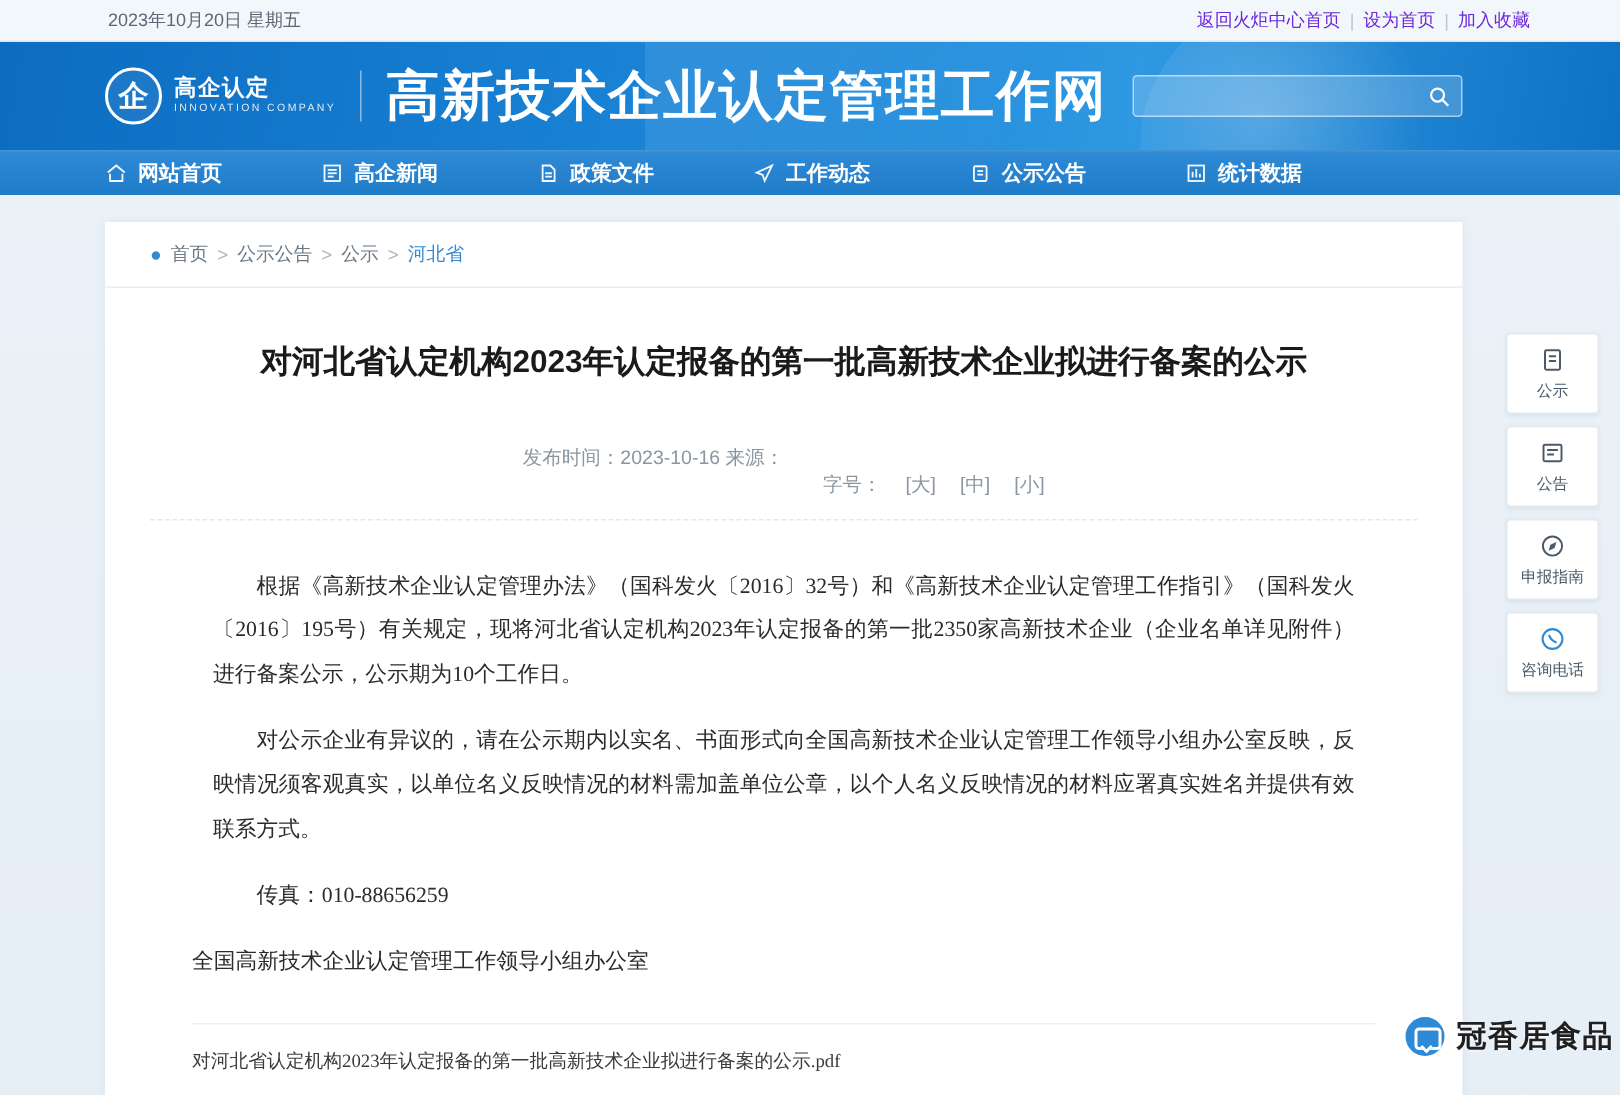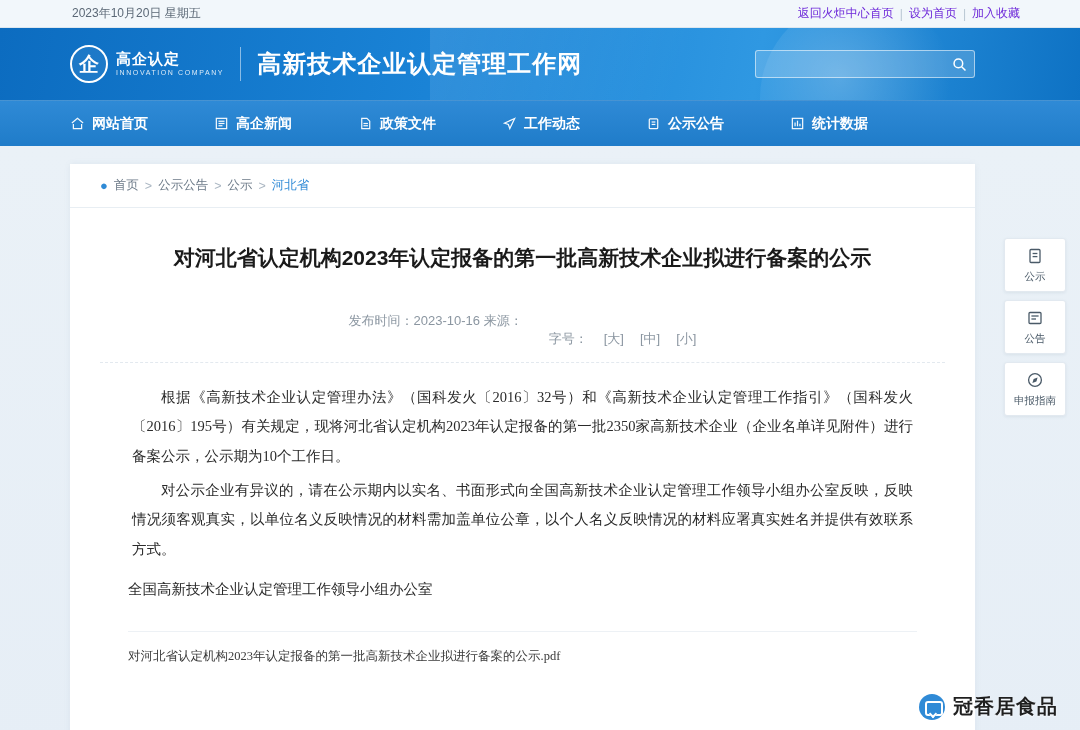--- a/index.html
+++ b/index.html
@@ -61,21 +61,21 @@
   }
   .logo-mark span {
     position: absolute; left: 50%; top: 50%;
     transform: translate(-50%,-50%);
     color: #fff; font-size: 20px; font-weight: bold;
   }
   .logo-text { color: #fff; line-height: 1.05; }
   .logo-text .cn { font-size: 15px; font-weight: bold; letter-spacing: 1px; }
   .logo-text .en { font-size: 7px; letter-spacing: 1.6px; opacity: .85; margin-top: 2px; }
   .logo-div { width: 1px; height: 34px; background: rgba(255,255,255,.5); margin: 0 16px; }
-  .site-title { color: #fff; font-size: 24px; font-weight: bold; letter-spacing: 1px; z-index: 2; }
+  .site-title { color: #fff; font-size: 36px; font-weight: bold; letter-spacing: 1px; z-index: 2; }
 
   .search-box {
     margin-left: auto; margin-right: 105px;
     width: 220px; height: 28px;
     background: rgba(255,255,255,0.18);
     border: 1px solid rgba(255,255,255,0.55);
     border-radius: 3px;
     display: flex; align-items: center;
     z-index: 2;
   }
@@ -86,21 +86,21 @@
   }
   .search-box input::placeholder { color: rgba(255,255,255,.8); }
   .search-btn {
     width: 30px; height: 100%;
     display: flex; align-items: center; justify-content: center;
     cursor: pointer;
   }
 
   
   .nav {
-    height: 46px;
+    height: 30px;
     background: linear-gradient(180deg, #2f8ad6 0%, #1f7cc9 100%);
     display: flex; align-items: center;
     padding-left: 70px; padding-right: 105px;
     border-top: 1px solid rgba(255,255,255,0.18);
   }
   .nav-item {
     display: flex; align-items: center; gap: 7px;
     color: #fff; font-size: 14px; font-weight: bold;
     margin-right: 66px;
     cursor: pointer;
@@ -152,21 +152,21 @@
   .doc-meta .sizes a { color: #8b96a1; text-decoration: none; cursor: pointer; }
 
   .doc-body {
     padding: 16px 28px 0;
     font-size: 14.5px;
     line-height: 2.05;
     color: #2b2b2b;
     font-family: "Liberation Serif", serif;
     text-align: justify;
   }
-  .doc-body p { margin: 4px; text-indent: 2em; }
+  .doc-body p { margin: 14px; text-indent: 2em; }
   .doc-body p.gap { margin-top: 18px; }
   .sign { margin-top: 10px; text-align: left; }
   .sign p { text-indent: 0; margin: 0; }
   .attach-file {
     margin-top: 26px;
     padding-top: 12px;
     border-top: 1px solid #edf1f5;
     font-size: 12.5px; color: #3a3a3a;
     font-family: "Liberation Serif", serif;
     cursor: pointer;
@@ -190,21 +190,21 @@
     gap: 4px;
     box-shadow: 0 1px 3px rgba(110,130,150,.12);
     cursor: pointer;
   }
   .rail-item .rl { font-size: 10.5px; color: #4a5a68; }
   .rail-ico { width: 20px; height: 20px; }
 
   
   .watermark {
     position: absolute;
-    right: 22px; bottom: 38px;
+    right: 4px; bottom: 38px;
     display: flex; align-items: center; gap: 8px;
     z-index: 6;
   }
   .wm-badge {
     width: 26px; height: 26px; border-radius: 50%;
     background: #2f8ad6;
     position: relative;
   }
   .wm-badge::before {
     content: "";
@@ -348,20 +348,21 @@
           <span>字号：</span>
           <a href="#">[大]</a>
           <a href="#">[中]</a>
           <a href="#">[小]</a>
         </span>
       </div>
 
       <div class="doc-body">
         <p>根据《高新技术企业认定管理办法》（国科发火〔2016〕32号）和《高新技术企业认定管理工作指引》（国科发火〔2016〕195号）有关规定，现将河北省认定机构2023年认定报备的第一批2350家高新技术企业（企业名单详见附件）进行备案公示，公示期为10个工作日。</p>
         <p>对公示企业有异议的，请在公示期内以实名、书面形式向全国高新技术企业认定管理工作领导小组办公室反映，反映情况须客观真实，以单位名义反映情况的材料需加盖单位公章，以个人名义反映情况的材料应署真实姓名并提供有效联系方式。</p>
+        <p>传真：010-88656259</p>
 
         <div class="sign">
           <p>全国高新技术企业认定管理工作领导小组办公室</p>
         </div>
 
         <div class="attach-file">对河北省认定机构2023年认定报备的第一批高新技术企业拟进行备案的公示.pdf</div>
       </div>
     </div>
   </div>
 
@@ -388,19 +389,28 @@
     </div>
     <div class="rail-item">
       <span class="rail-ico">
         <svg width="20" height="20" viewBox="0 0 20 20" fill="none" stroke="#4a5a68" stroke-width="1.3">
           <circle cx="10" cy="10" r="6.4"></circle>
           <path d="M12.6 7.4 8.6 9.1l-1.2 4 4-1.7z" fill="#4a5a68" stroke="none"></path>
         </svg>
       </span>
       <span class="rl">申报指南</span>
     </div>
+    <div class="rail-item">
+      <span class="rail-ico">
+        <svg width="20" height="20" viewBox="0 0 20 20" fill="none" stroke="#2f8ad6" stroke-width="1.4">
+          <circle cx="10" cy="10" r="6.6"></circle>
+          <path d="M7.6 7.3c1.4 3 2.2 3.8 5.1 5.2"></path>
+        </svg>
+      </span>
+      <span class="rl">咨询电话</span>
+    </div>
   </div>
 
   <div class="watermark">
     <div class="wm-badge"></div>
     <div class="wm-text">冠香居食品</div>
   </div>
 </div>
 
 </body></html>

